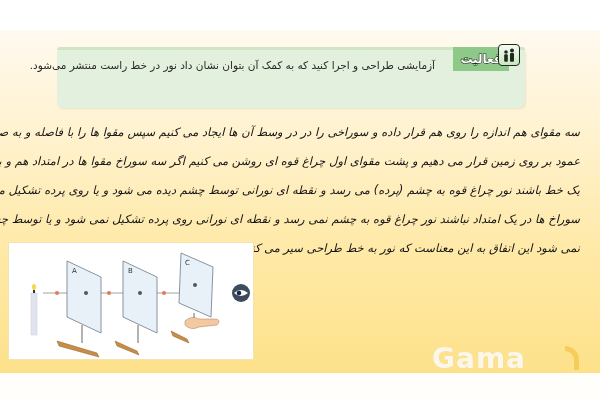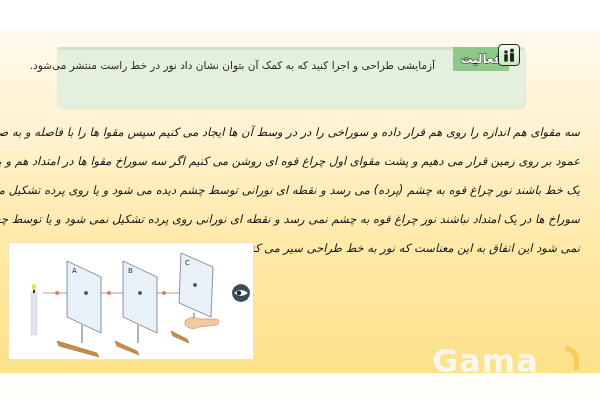--- a/index.html
+++ b/index.html
@@ -77,21 +77,21 @@
     .figure-panel {
       position: absolute; left: 8px; top: 242px; width: 246px; height: 118px;
       background: #ffffff;
       border: 1px solid #f3e4b6;
     }
     .figure-panel svg { position: absolute; left: 0; top: 0; }
     
     .watermark {
       position: absolute; left: 432px; top: 342px;
       font-family: "DejaVu Sans", sans-serif;
-      font-weight: bold; font-size: 32px; letter-spacing: 1px;
+      font-weight: bold; font-size: 28px; letter-spacing: 1px;
       color: rgba(255,255,255,0.75);
       text-shadow: 0 0 1px rgba(230,220,200,0.6);
     }
     .watermark-arc {
       position: absolute; left: 565px; top: 346px; width: 14px; height: 24px;
       border-right: 5px solid rgba(246,196,70,0.7);
       border-top: 5px solid rgba(246,196,70,0.7);
       border-radius: 0 14px 0 0;
     }
   </style>

